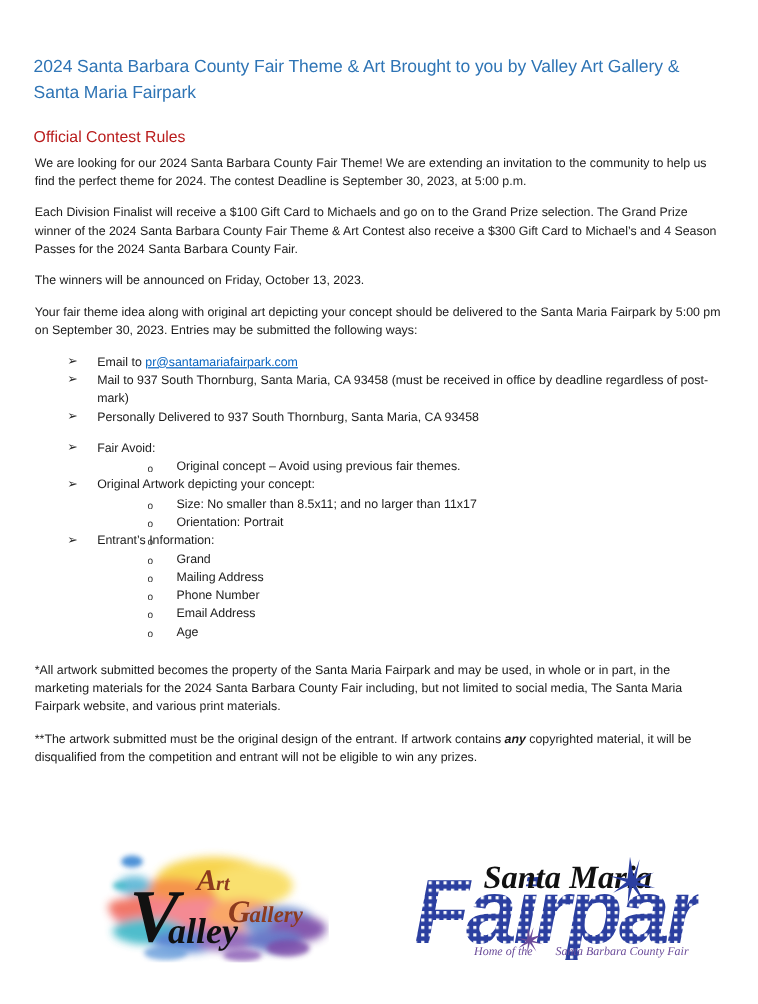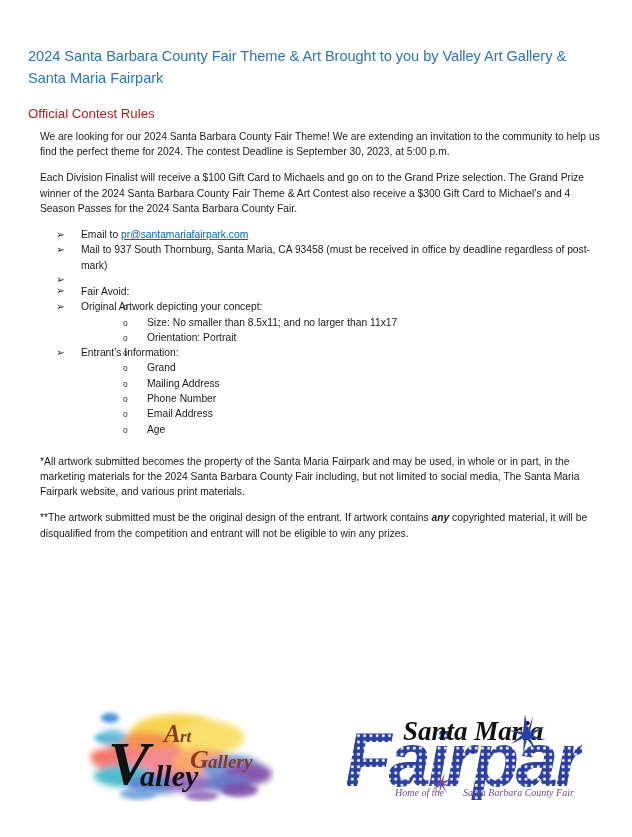--- a/index.html
+++ b/index.html
@@ -33,21 +33,21 @@
   .section-heading {
     color: #b91c1c;
     font-size: 13.2px;
     line-height: 18px;
     font-weight: 400;
     margin: 0 0 6px 0;
   }
   p.body {
     font-size: 10.3px;
     line-height: 15.2px;
-    margin: 0 0 11px 12px;
+    margin: 0 0 11px 1px;
     text-align: left;
   }
 
   ul.arrow-list {
     list-style: none;
     margin: 0 0 11px 0;
     padding: 0 0 0 28px;
   }
   ul.arrow-list > li {
     position: relative;
@@ -124,41 +124,43 @@
 
   <h1 class="doc-title">2024 Santa Barbara County Fair Theme &amp; Art Brought to you by Valley Art Gallery &amp; Santa Maria Fairpark</h1>
 
   <h2 class="section-heading">Official Contest Rules</h2>
 
   <p class="body">We are looking for our 2024 Santa Barbara County Fair Theme!  We are extending an invitation to the community to help us find the perfect theme for 2024.  The contest Deadline is September 30, 2023, at 5:00 p.m.</p>
 
 
   <p class="body">Each Division Finalist will receive a $100 Gift Card to Michaels and go on to the Grand Prize selection. The Grand Prize winner of the 2024 Santa Barbara County Fair Theme &amp; Art Contest also receive a $300 Gift Card to Michael’s and 4 Season Passes for the 2024 Santa Barbara County Fair.</p>
 
-
+  <p class="body">The winners will be announced on Friday, October 13, 2023.</p>
+
+  <p class="body">Your fair theme idea along with original art depicting your concept should be delivered to the Santa Maria Fairpark by 5:00 pm on September 30, 2023.  Entries may be submitted the following ways:</p>
 
   <ul class="arrow-list">
     <li>
       <span class="marker">➢</span><span>Email to </span><a class="email-link" href="#">pr@santamariafairpark.com</a>
     </li>
     <li>
       <span class="marker">➢</span><span>Mail to 937 South Thornburg, Santa Maria, CA 93458 (must be received in office by deadline regardless of post-mark)</span>
     </li>
     <li>
-      <span class="marker">➢</span>
+      <span class="marker">➢</span><span>Personally Delivered to 937 South Thornburg, Santa Maria, CA 93458</span>
     </li>
   </ul>
 
 
   <ul class="arrow-list">
     <li>
       <span class="marker">➢</span><span>Fair Avoid:</span>
       <ul class="circle-list">
         <li>
-          <span class="marker">o</span>
+          <span class="marker">o</span><span>Original concept – Avoid using previous fair themes.</span>
         </li>
       </ul>
     </li>
     <li>
       <span class="marker">➢</span><span>Original Artwork depicting your concept:</span>
       <ul class="circle-list">
         <li>
           <span class="marker">o</span><span>Size: No smaller than 8.5x11; and no larger than 11x17</span>
         </li>
         <li>

